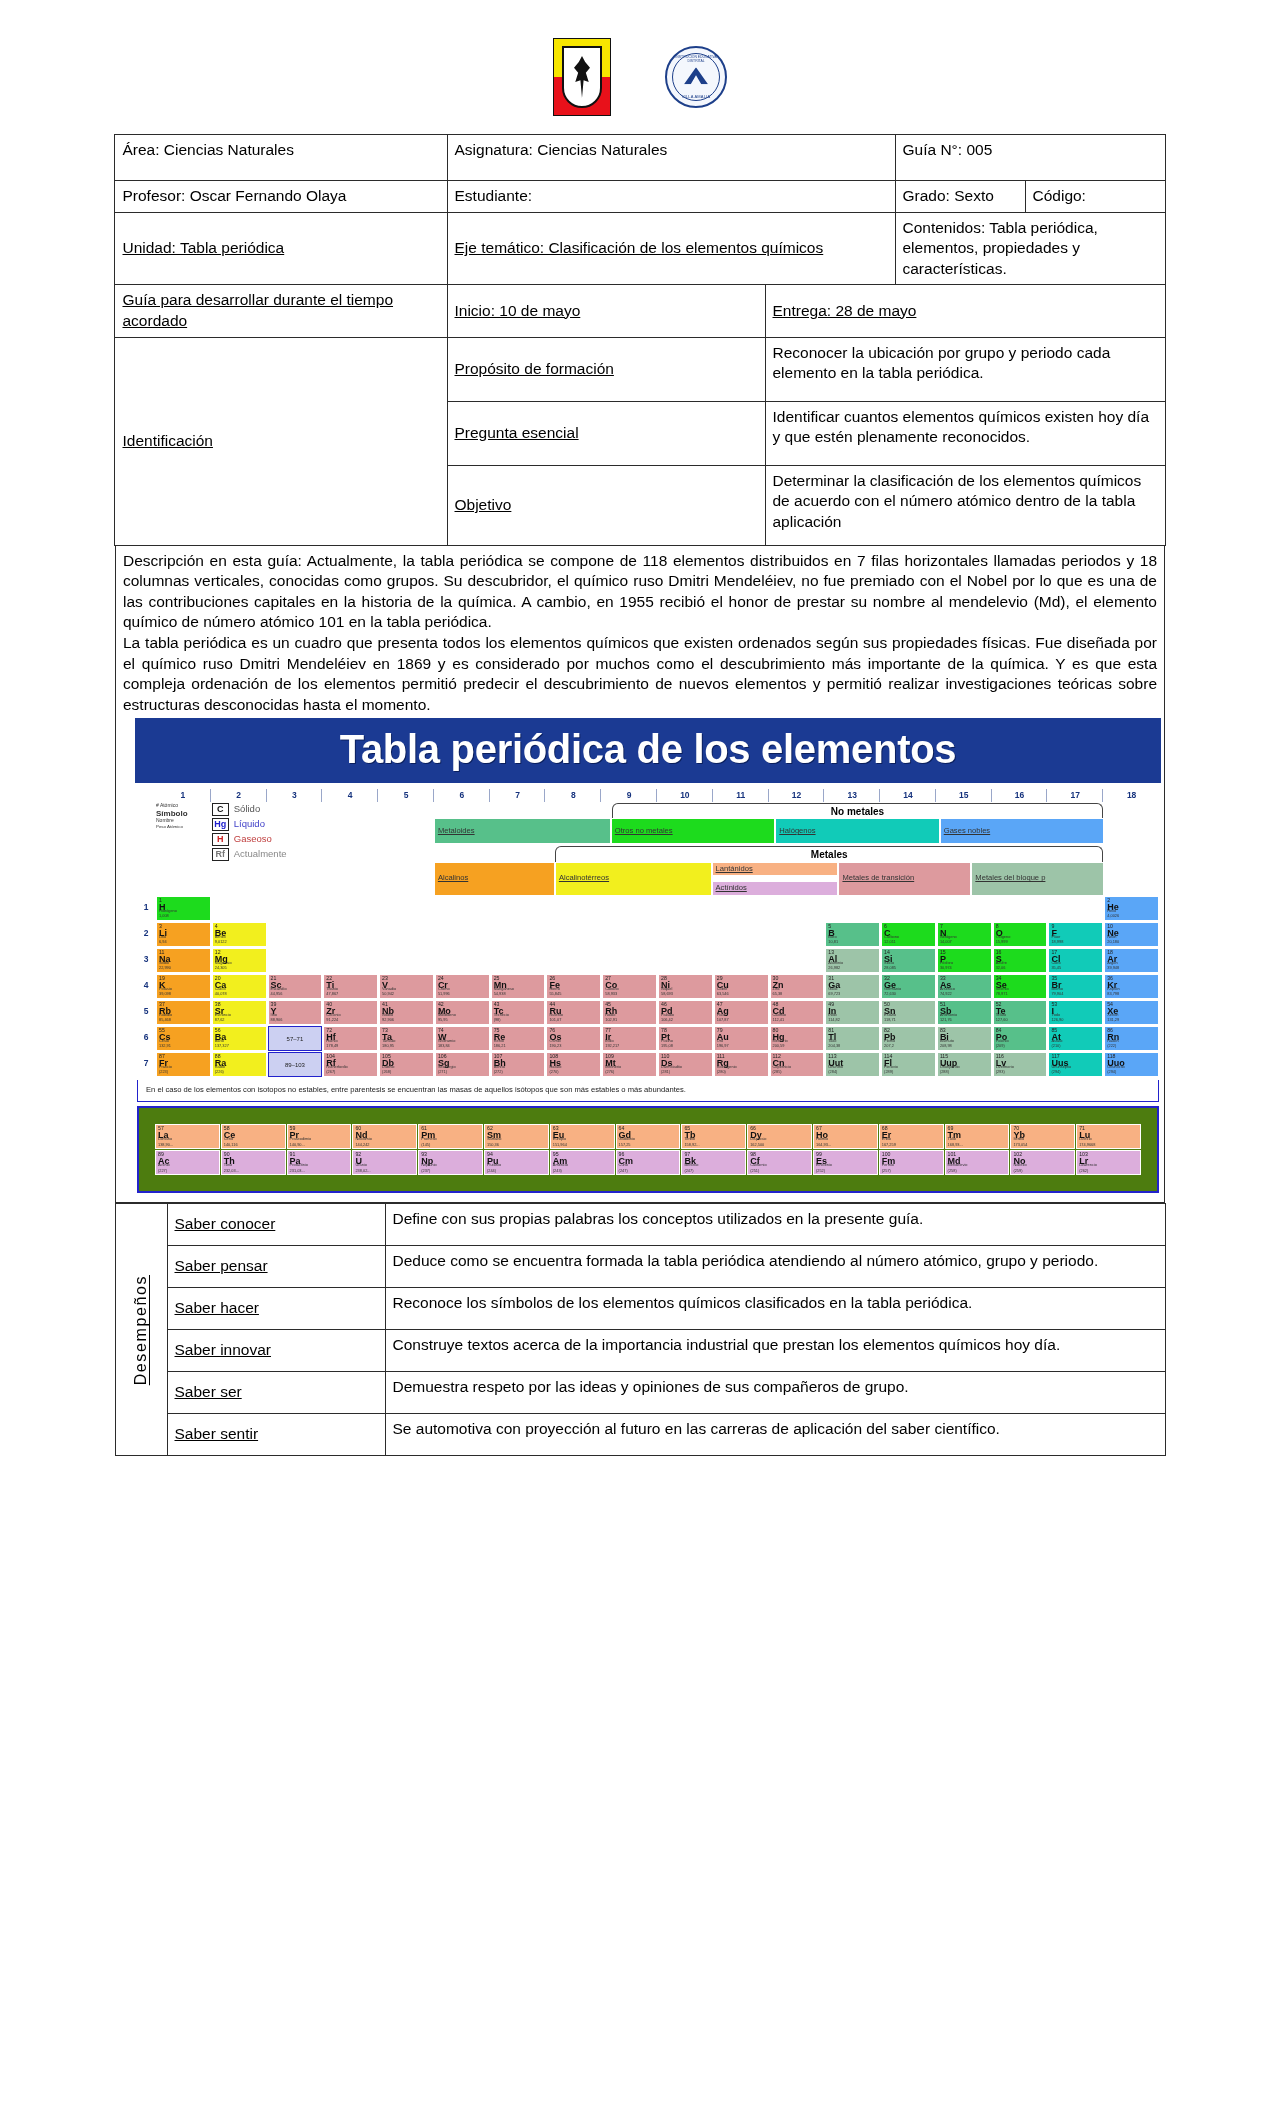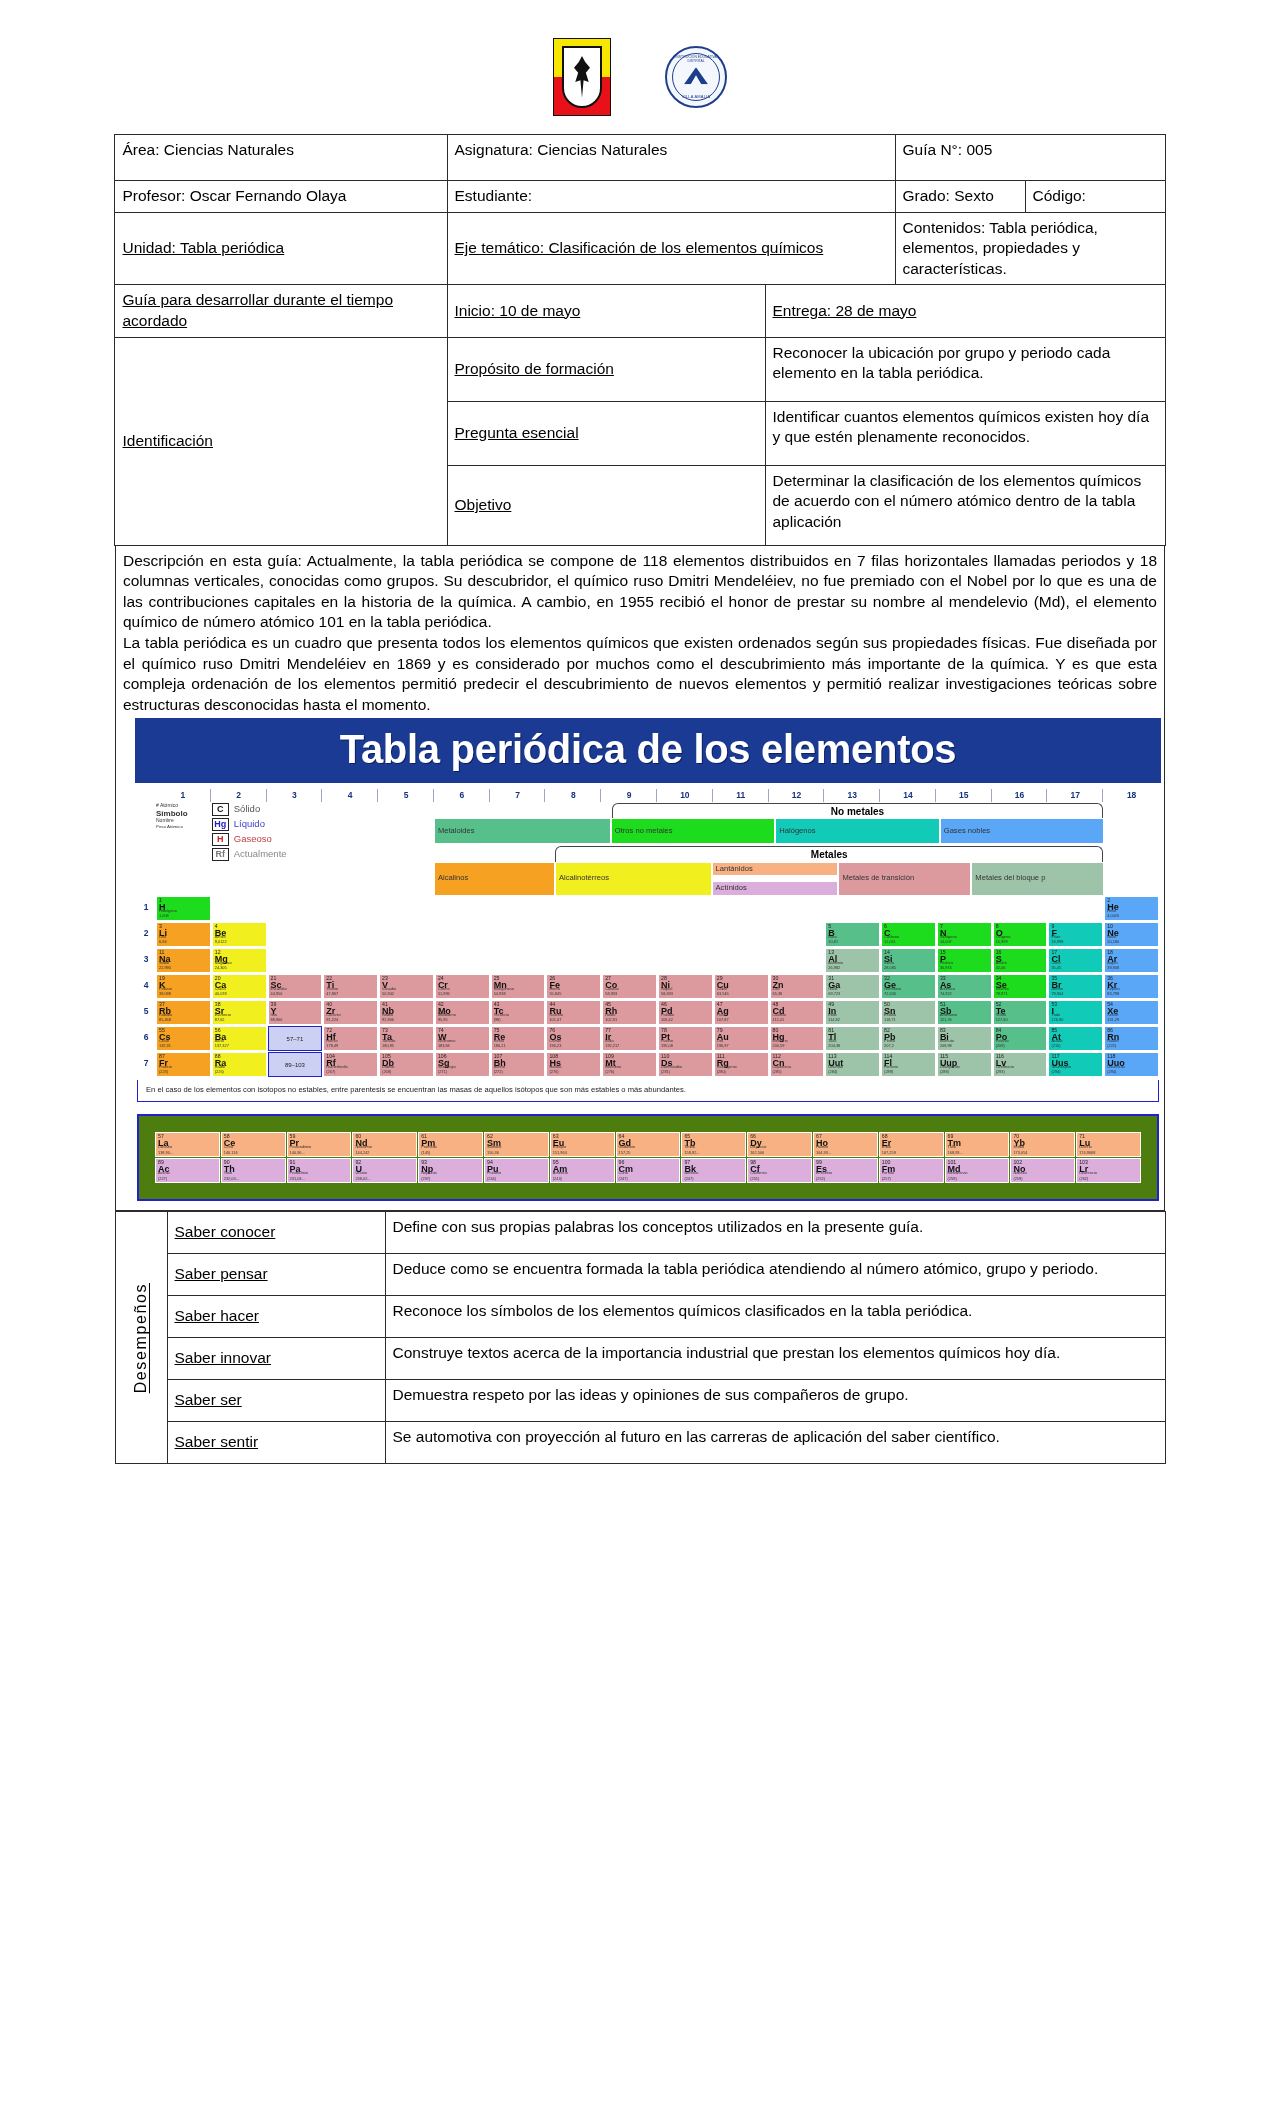--- a/index.html
+++ b/index.html
@@ -135,30 +135,30 @@
   }
   .legend-states .lab{ font-size:9.5px; }
   .ls-solid .box{ color:#111; } .ls-solid .lab{ color:#555; }
   .ls-liq .box{ color:#2020cc; } .ls-liq .lab{ color:#4040c8; }
   .ls-gas .box{ color:#cc2020; } .ls-gas .lab{ color:#c04040; }
   .ls-unk .box{ color:#777; } .ls-unk .lab{ color:#888; }
 
   .legend-cats{ grid-column: 7 / span 12; }
   .cat-chip{
     font-size:7.6px; color:#333; padding:2px 3px; line-height:1.12;
-    display:flex; align-items:center; min-height:24px;
+    display:flex; align-items:center; min-height:24px;text-decoration:underline;
   }
   .brace{
     border:1px solid #444; border-bottom:none; border-radius:6px 6px 0 0;
     text-align:center; font-size:10px; font-weight:bold; padding:1px 0 0 0;
   }
   .key-head{ font-size:5px; color:#333; line-height:1.15; }
 
   .pt-note{
-    border:1px solid #2222cc; border-top:none; margin:3px 0 12px 0;
+    border:1px solid #2222cc; border-top:none; margin:3px 0 4px 0;
     font-size:7.6px; color:#222; padding:5px 17px 6px 8px; line-height:1.4;
     background:#fff;
   }
   .fblock{
     border:2px solid #2222cc; padding:16px;
     background:#4d7c0f;
   }
   .frow{ display:grid; grid-template-columns:repeat(15,1fr); gap:1px; }
   .ph-tab{ background:#ccd0f2; border:1px solid #2222cc; font-size:6px; color:#222;
            display:flex;align-items:center;justify-content:center; }

